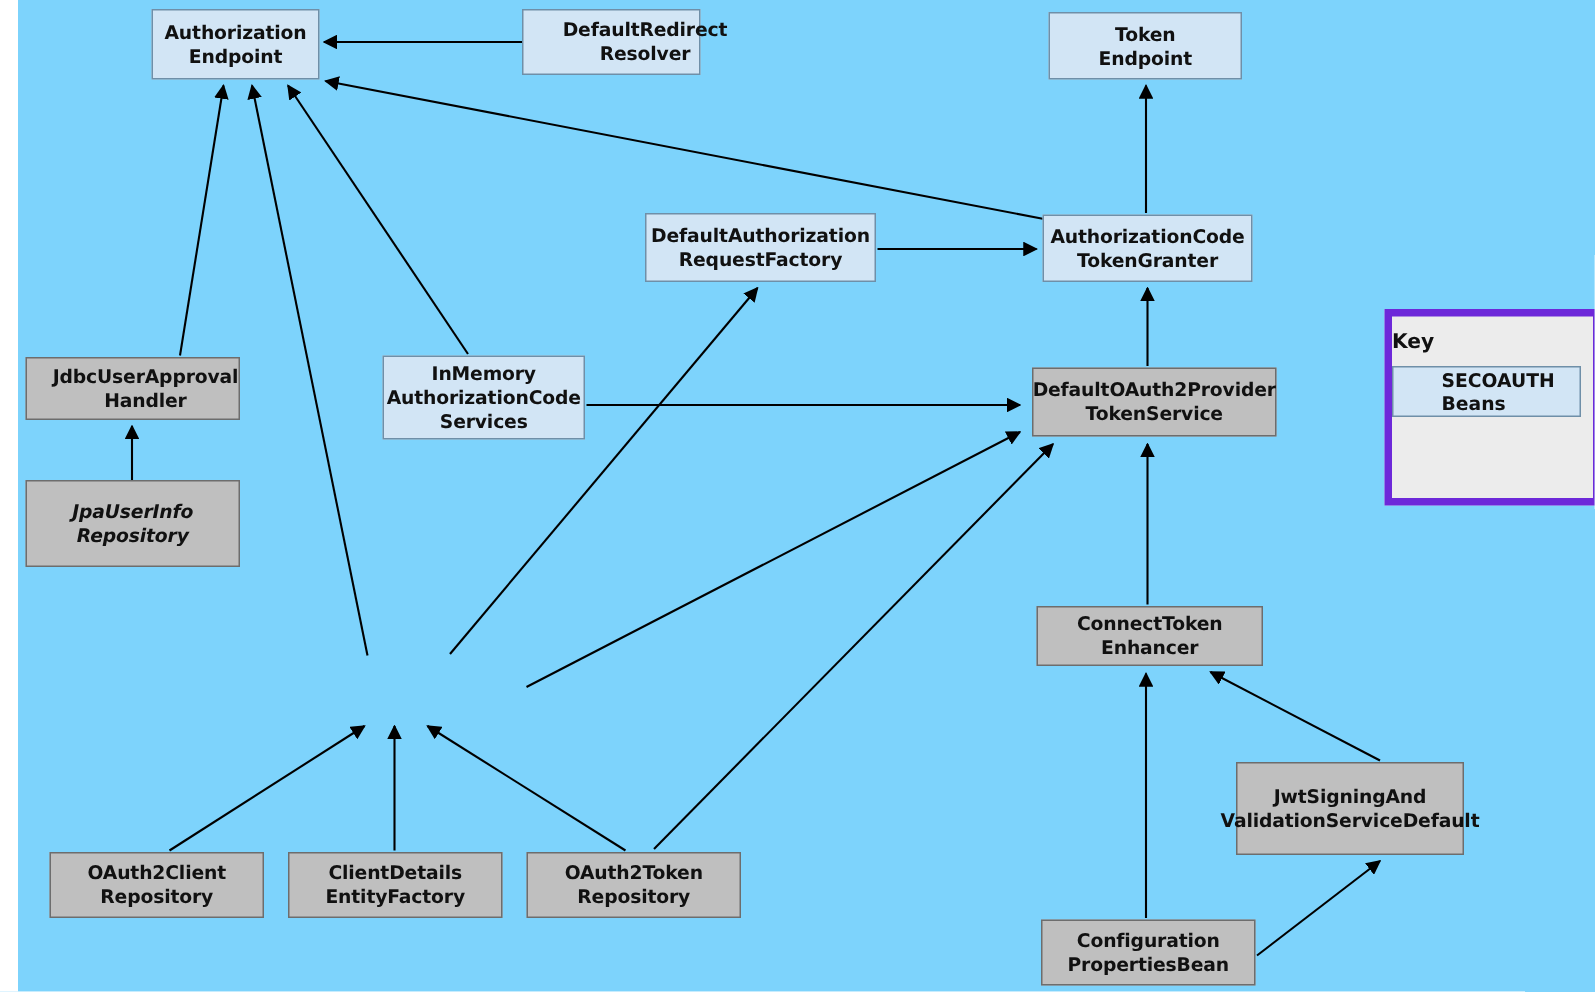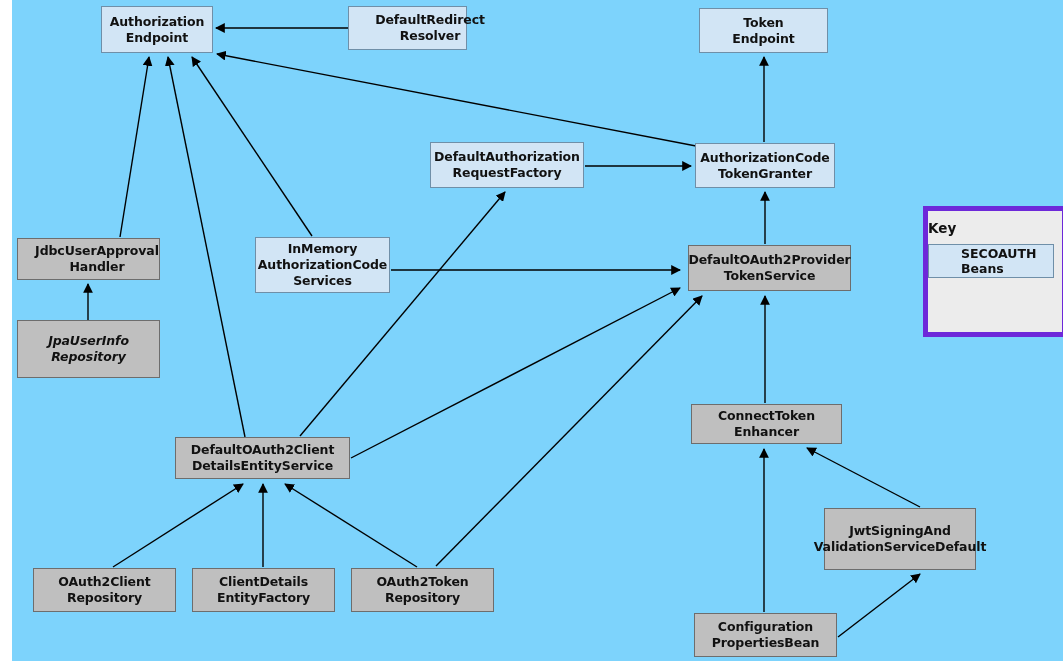--- a/index.html
+++ b/index.html
@@ -172,24 +172,20 @@
 TokenService</span>
   </div>
   <div class="node gray" style="left:5px;top:320px;width:143px;height:58px;font-style:italic;">
     <span class="label">JpaUserInfo
 Repository</span>
   </div>
   <div class="node gray" style="left:679px;top:404px;width:151px;height:40px;">
     <span class="label">ConnectToken
 Enhancer</span>
   </div>
-  <div class="node gray" style="left:163px;top:437px;width:175px;height:42px;">
-    <span class="label">DefaultOAuth2Client
-DetailsEntityService</span>
-  </div>
   <div class="node gray" style="left:812px;top:508px;width:152px;height:62px;">
     <span class="label">JwtSigningAnd
 ValidationServiceDefault</span>
   </div>
   <div class="node gray" style="left:21px;top:568px;width:143px;height:44px;">
     <span class="label">OAuth2Client
 Repository</span>
   </div>
   <div class="node gray" style="left:180px;top:568px;width:143px;height:44px;">
     <span class="label">ClientDetails

